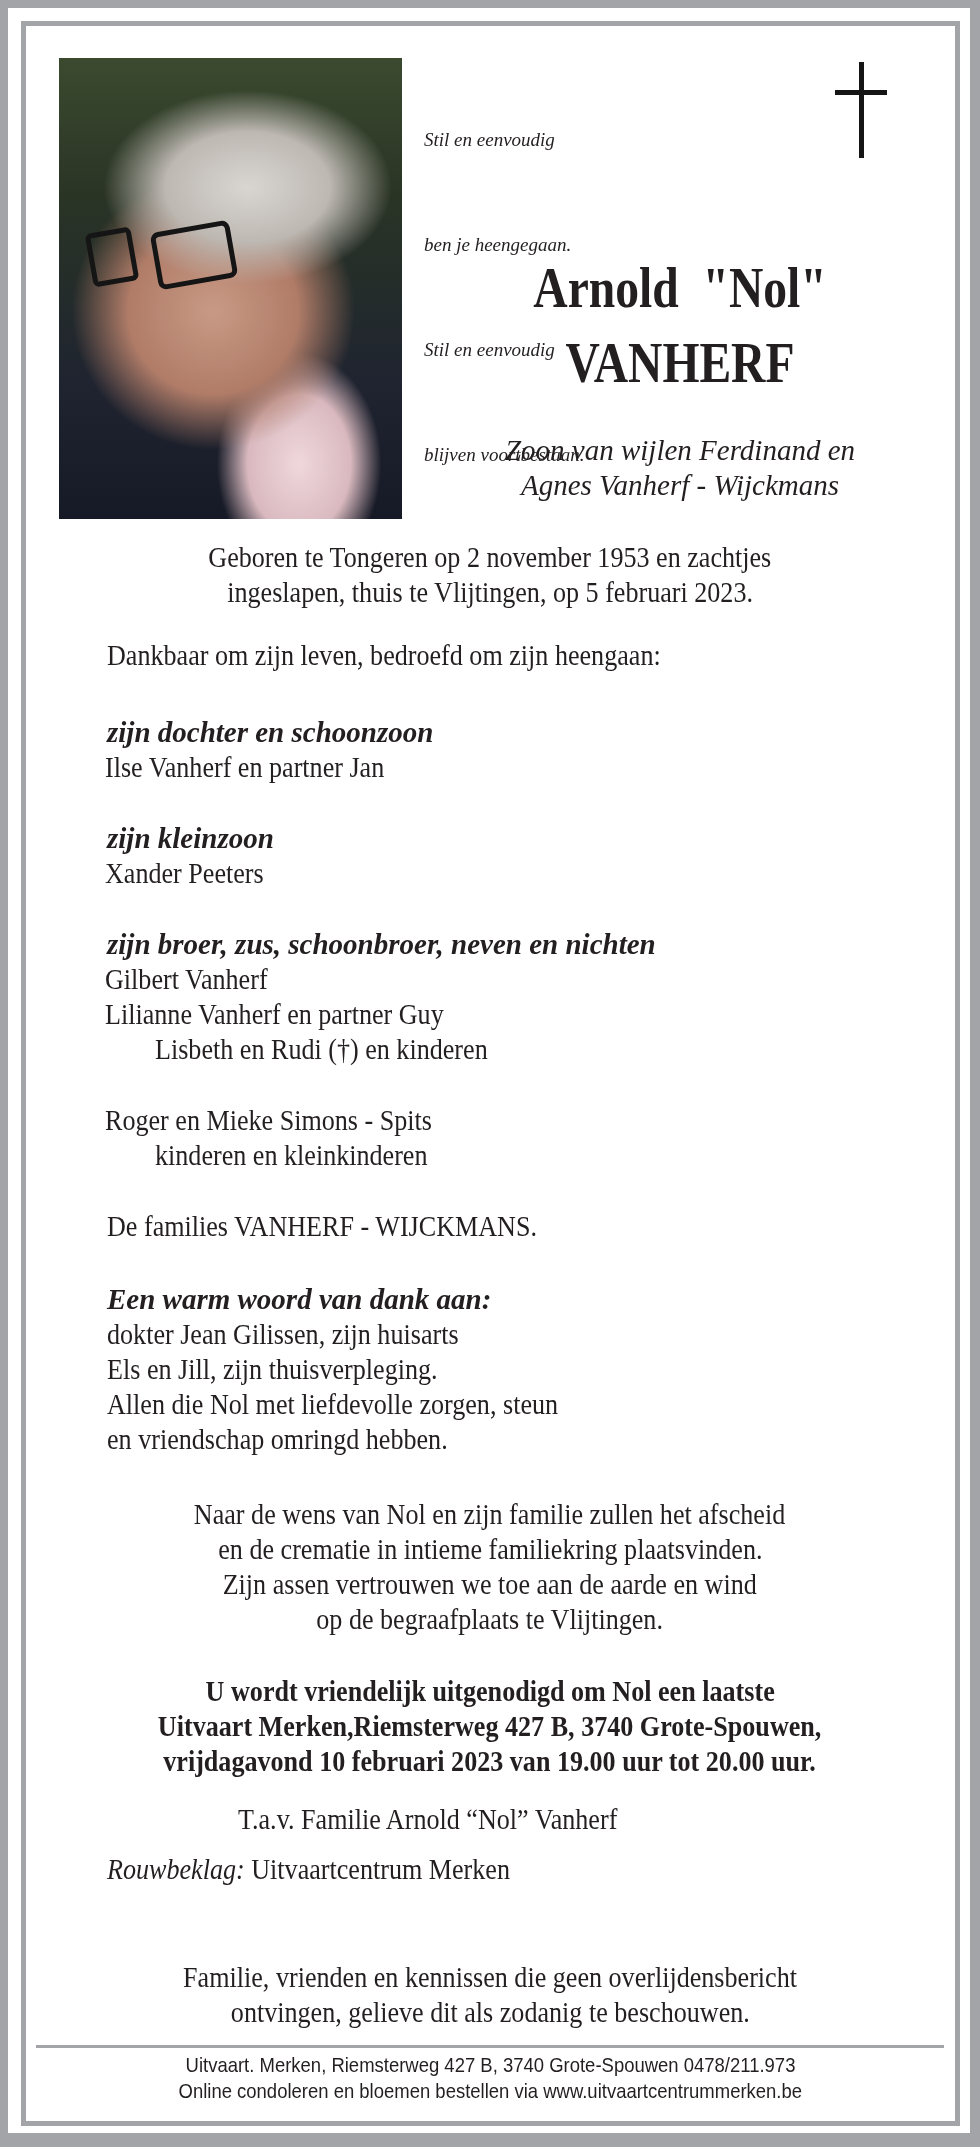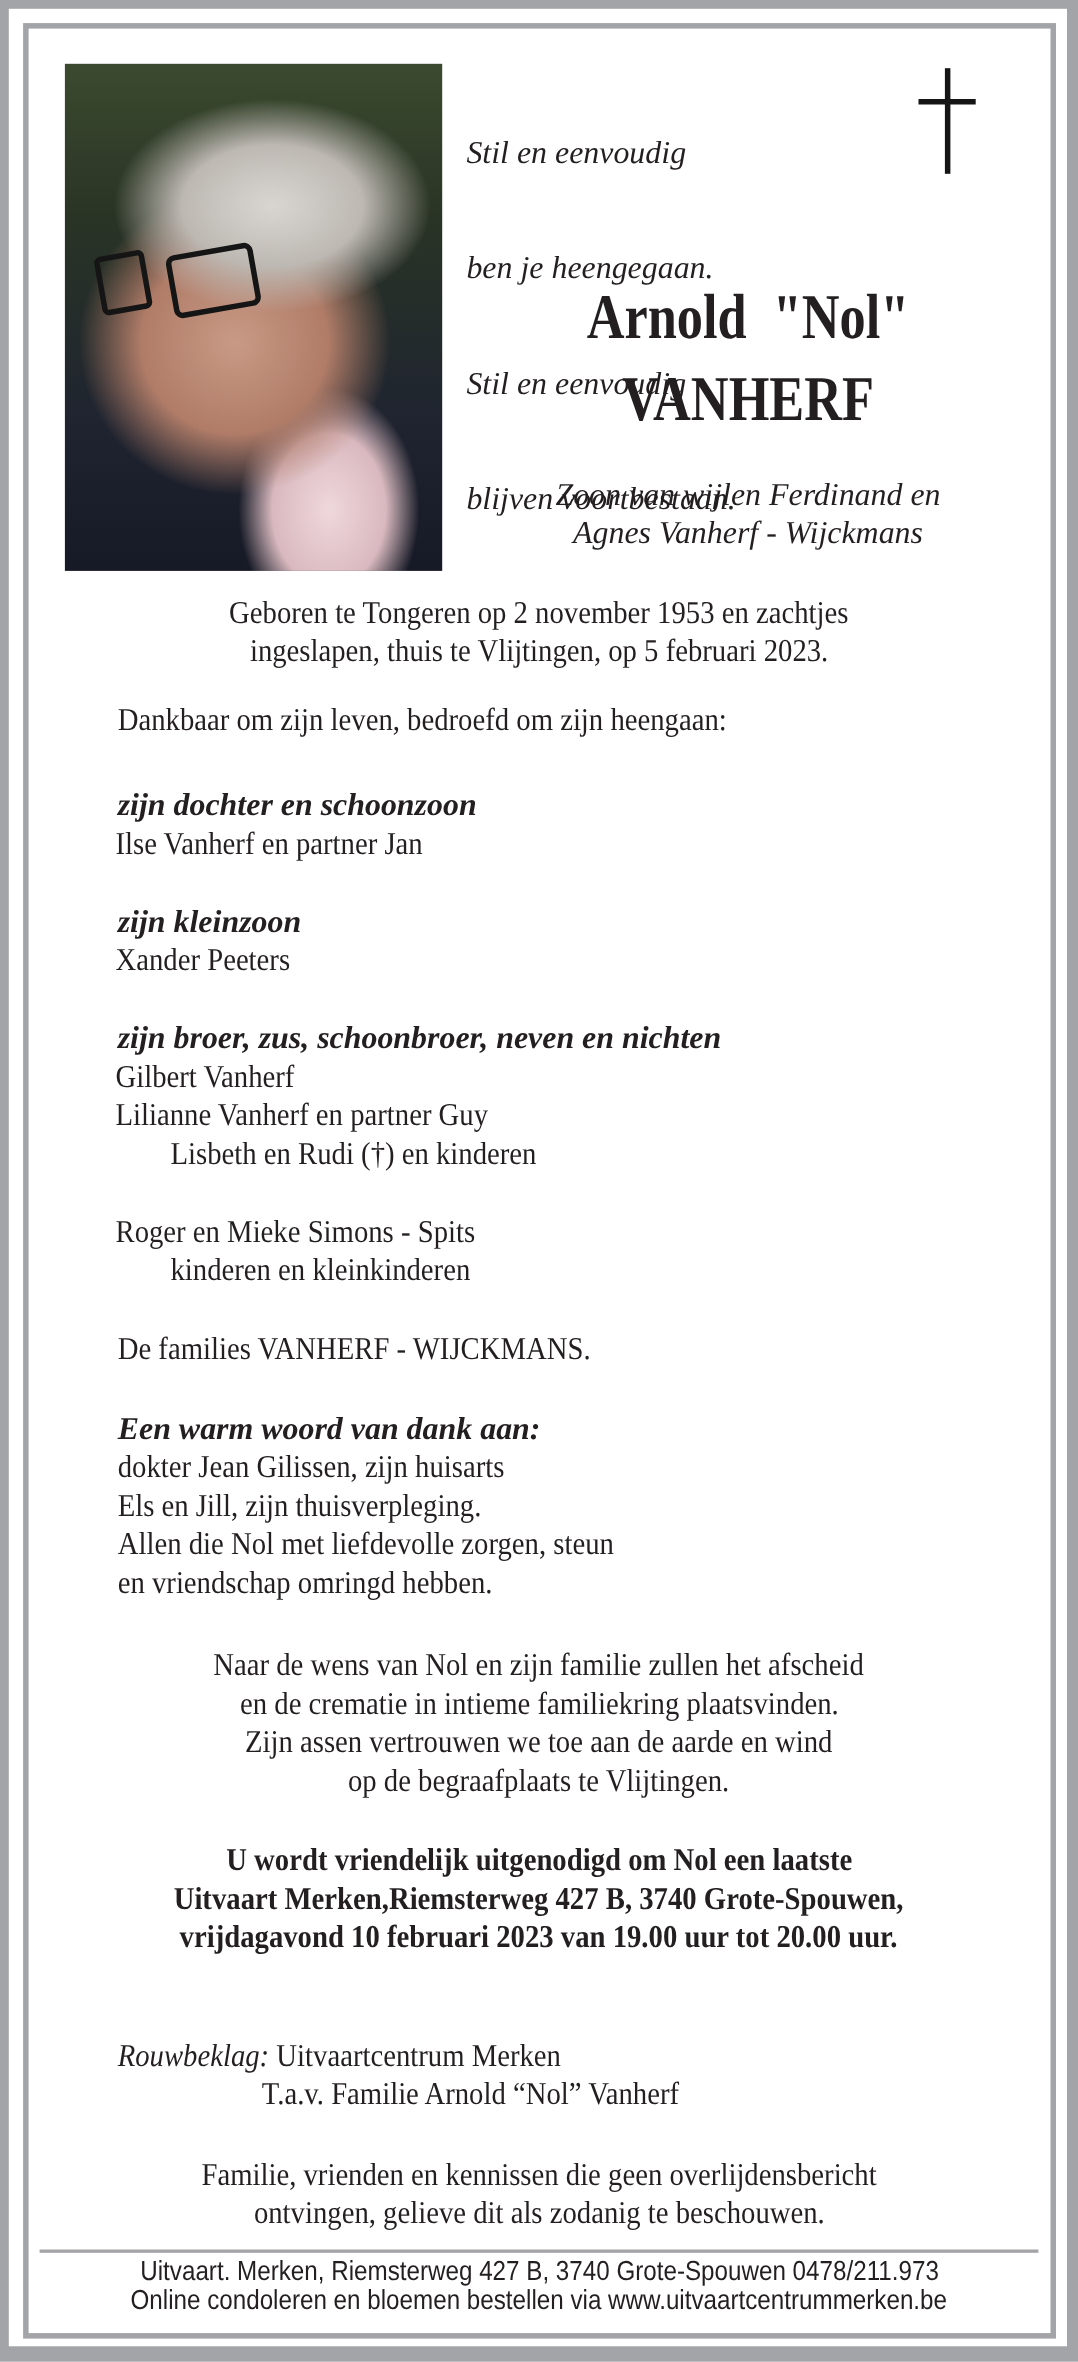--- a/index.html
+++ b/index.html
@@ -39,21 +39,21 @@
       border: 5px solid #151515; border-radius: 6px;
       transform: rotate(-10deg);
     }
     .photo .lens2 {
       position: absolute; left: 95px; top: 168px; width: 70px; height: 48px;
       border: 5px solid #151515; border-radius: 8px;
       transform: rotate(-10deg);
     }
     .poem {
       left: 424px; top: 52px;
-      font-style: italic; font-size: 29px; line-height: 35px;
+      font-style: italic; font-size: 19px; line-height: 35px;
       white-space: pre;
     }
     .cross { left: 835px; top: 62px; width: 52px; height: 96px; }
     .cross .v { position: absolute; left: 24px; top: 0; width: 5px; height: 96px; background: #151515; }
     .cross .h { position: absolute; left: 0; top: 28px; width: 52px; height: 5px; background: #151515; }
     .name {
       left: 440px; width: 480px; text-align: center;
       font-weight: bold; font-size: 58px; line-height: 66px;
       transform: scaleX(0.82); transform-origin: center;
       letter-spacing: 0px;
@@ -71,21 +71,21 @@
     .ind2 { left: 155px; }
     .bi { font-weight: bold; font-style: italic; }
     .it { font-style: italic; }
     .bold { font-weight: bold; }
     .cond { display: inline-block; transform: scaleX(0.9); transform-origin: center; }
     .condl { display: inline-block; transform: scaleX(0.9); transform-origin: left; }
     .sep { left: 36px; top: 2045px; width: 908px; height: 3px; background: #a3a4a7; }
     .footer {
       left: 40px; width: 900px; text-align: center;
       font-family: "Liberation Sans", "DejaVu Sans", sans-serif;
-      font-size: 25px; line-height: 26px; color: #231f20;
+      font-size: 21px; line-height: 26px; color: #231f20;
     }
     .footer span { display: inline-block; transform: scaleX(0.88); transform-origin: center; }
   </style>
 </head>
 <body>
 
 <div class="paper"></div>
 <div class="inner"></div>
 
 <div class="abs photo">
@@ -153,21 +153,21 @@
   <div><span class="cond">Uitvaart Merken,Riemsterweg 427 B, 3740 Grote-Spouwen,</span></div>
   <div><span class="cond">vrijdagavond 10 februari 2023 van 19.00 uur tot 20.00 uur.</span></div>
 </div>
 
 <div class="abs text left" style="top:1852px;">
   <span class="condl">
     <span class="it">Rouwbeklag:</span>
     <span>Uitvaartcentrum Merken</span>
   </span>
 </div>
-<div class="abs text" style="top:1887px; left:238px;text-decoration:underline;"><span class="condl">T.a.v. Familie Arnold “Nol” Vanherf</span></div>
+<div class="abs text" style="top:1802px; left:238px;text-decoration:underline;"><span class="condl">T.a.v. Familie Arnold “Nol” Vanherf</span></div>
 
 <div class="abs text center" style="top:1960px;">
   <div><span class="cond">Familie, vrienden en kennissen die geen overlijdensbericht</span></div>
   <div><span class="cond">ontvingen, gelieve dit als zodanig te beschouwen.</span></div>
 </div>
 
 <div class="abs sep"></div>
 
 <div class="abs footer" style="top:2052px;">
   <div><span>Uitvaart. Merken, Riemsterweg 427 B, 3740 Grote-Spouwen  0478/211.973</span></div>

